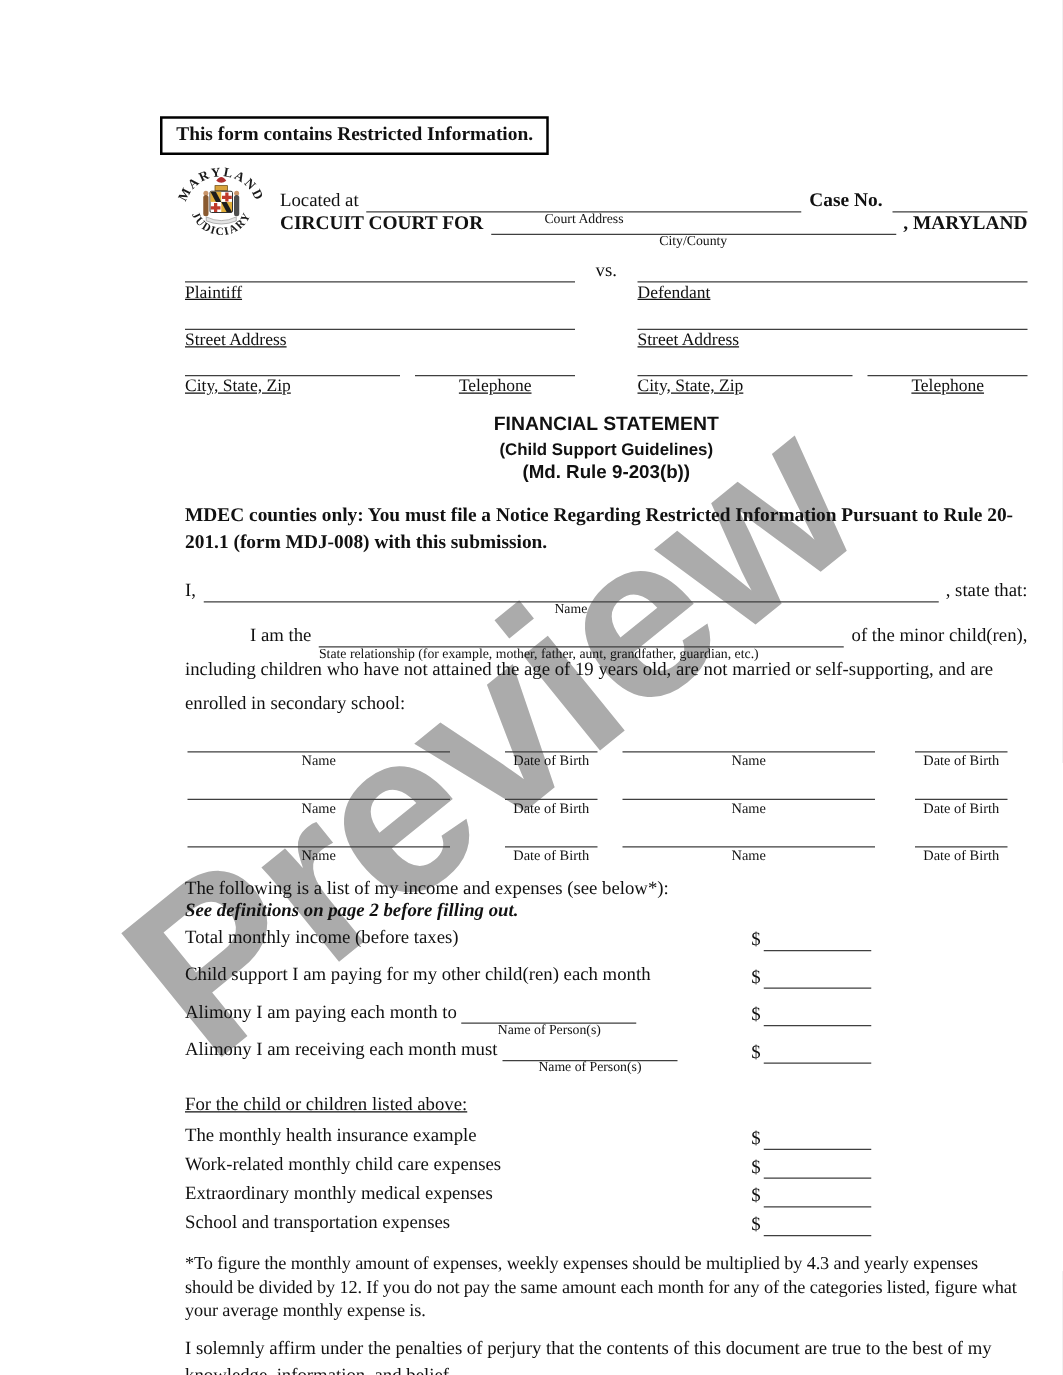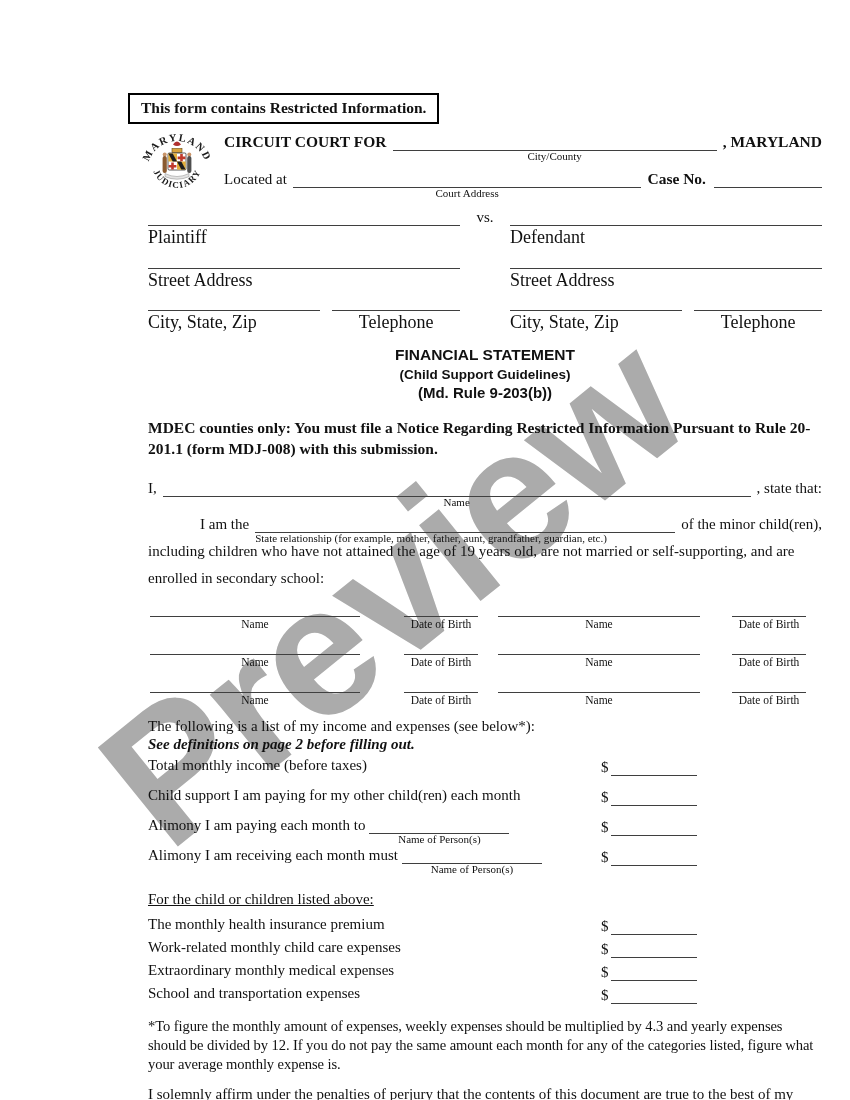--- a/index.html
+++ b/index.html
@@ -30,21 +30,21 @@
   .h-row .b{font-weight:bold;font-size:15.5px;white-space:nowrap;}
   .h-row .n{font-weight:normal;font-size:15px;white-space:nowrap;}
   .h-row2{margin-top:19px;}
   .ul.case{width:108px;margin-left:8px;}
 
   
   .parties{display:flex;margin-top:12px;}
   .party{width:312px;}
   .vs{width:50px;text-align:center;margin-top:-6px;}
   .p-line{border-bottom:1px solid #3f3f3f;height:10px;}
-  .p-lbl{font-size:18px;padding-top:1px;}
+  .p-lbl{font-size:14px;padding-top:1px;text-decoration:underline;}
   .p-gap{margin-top:10px;}
   .city-row{display:flex;gap:12px;margin-top:9px;}
   .city-cell{flex:1.35;}
   .tel-cell{flex:1;}
   .tel-cell .p-lbl{text-align:center;}
 
   
   .title{text-align:center;margin-top:13px;font-family:"Liberation Sans",sans-serif;font-weight:bold;}
   .t1{font-size:15.5px;}
   .t2{font-size:13.5px;margin-top:3px;}
@@ -122,34 +122,34 @@
           <path d="M32.2 35.4 h2.6 v2.6 h2.6 v2.6 h-2.6 v2 h-2.6 v-2 h-2.6 v-2.6 h2.6 z" fill="#c03a2b"></path>
           <circle cx="25.7" cy="27.5" r="2" fill="#c9956a"></circle>
           <rect x="23.6" y="29" width="4.2" height="17" rx="2" fill="#8a5a30"></rect>
           <circle cx="50.3" cy="27.5" r="2" fill="#c9956a"></circle>
           <rect x="48.2" y="29" width="4.2" height="17" rx="2" fill="#4e4e4e"></rect>
           <path d="M26 46.5 q12 6 24 0 l0 3.2 q-12 5 -24 0 z" fill="#e4e4e4" stroke="#8a8a8a" stroke-width="0.5"></path>
         </g>
       </svg>
 
       <div class="hr-col">
+        <div class="h-row h-row2">
+          <span class="n">Located at</span>
+          <span class="ul grow">
+            <i class="cap">Court Address</i>
+          </span>
+          <span class="b">Case No.</span>
+          <span class="ul case"></span>
+        </div>
         <div class="h-row">
           <span class="b">CIRCUIT COURT FOR</span>
           <span class="ul grow">
             <i class="cap">City/County</i>
           </span>
           <span class="b">, MARYLAND</span>
-        </div>
-        <div class="h-row h-row2">
-          <span class="n">Located at</span>
-          <span class="ul grow">
-            <i class="cap">Court Address</i>
-          </span>
-          <span class="b">Case No.</span>
-          <span class="ul case"></span>
         </div>
       </div>
     </div>
 
     
     <div class="parties">
       <div class="party">
         <div class="p-line"></div>
         <div class="p-lbl">Plaintiff</div>
         <div class="p-line p-gap"></div>
@@ -316,21 +316,21 @@
         </span>
         <span class="amt">
             <span>$</span>
             <span class="amt-line"></span>
           </span>
       </div>
 
       <div class="inc-heading">For the child or children listed above:</div>
 
       <div class="child-exp-row first">
-        <span class="inc-label">The monthly health insurance premium</span>
+        <span class="inc-label">The monthly health insurance example</span>
         <span class="amt">
             <span>$</span>
             <span class="amt-line"></span>
           </span>
       </div>
       <div class="child-exp-row">
         <span class="inc-label">Work-related monthly child care expenses</span>
         <span class="amt">
             <span>$</span>
             <span class="amt-line"></span>

